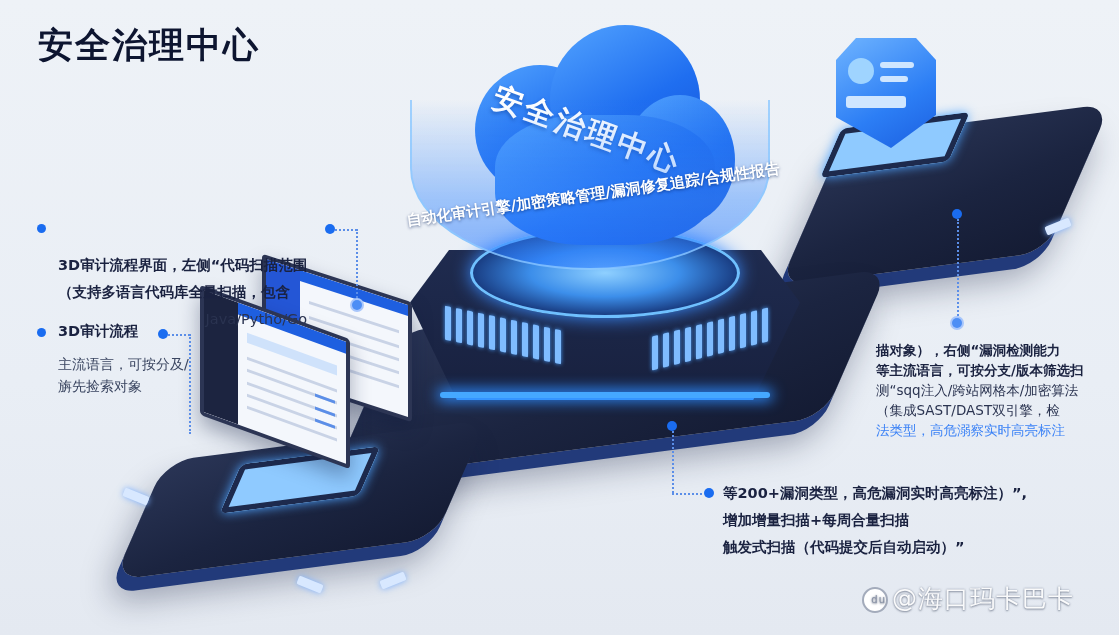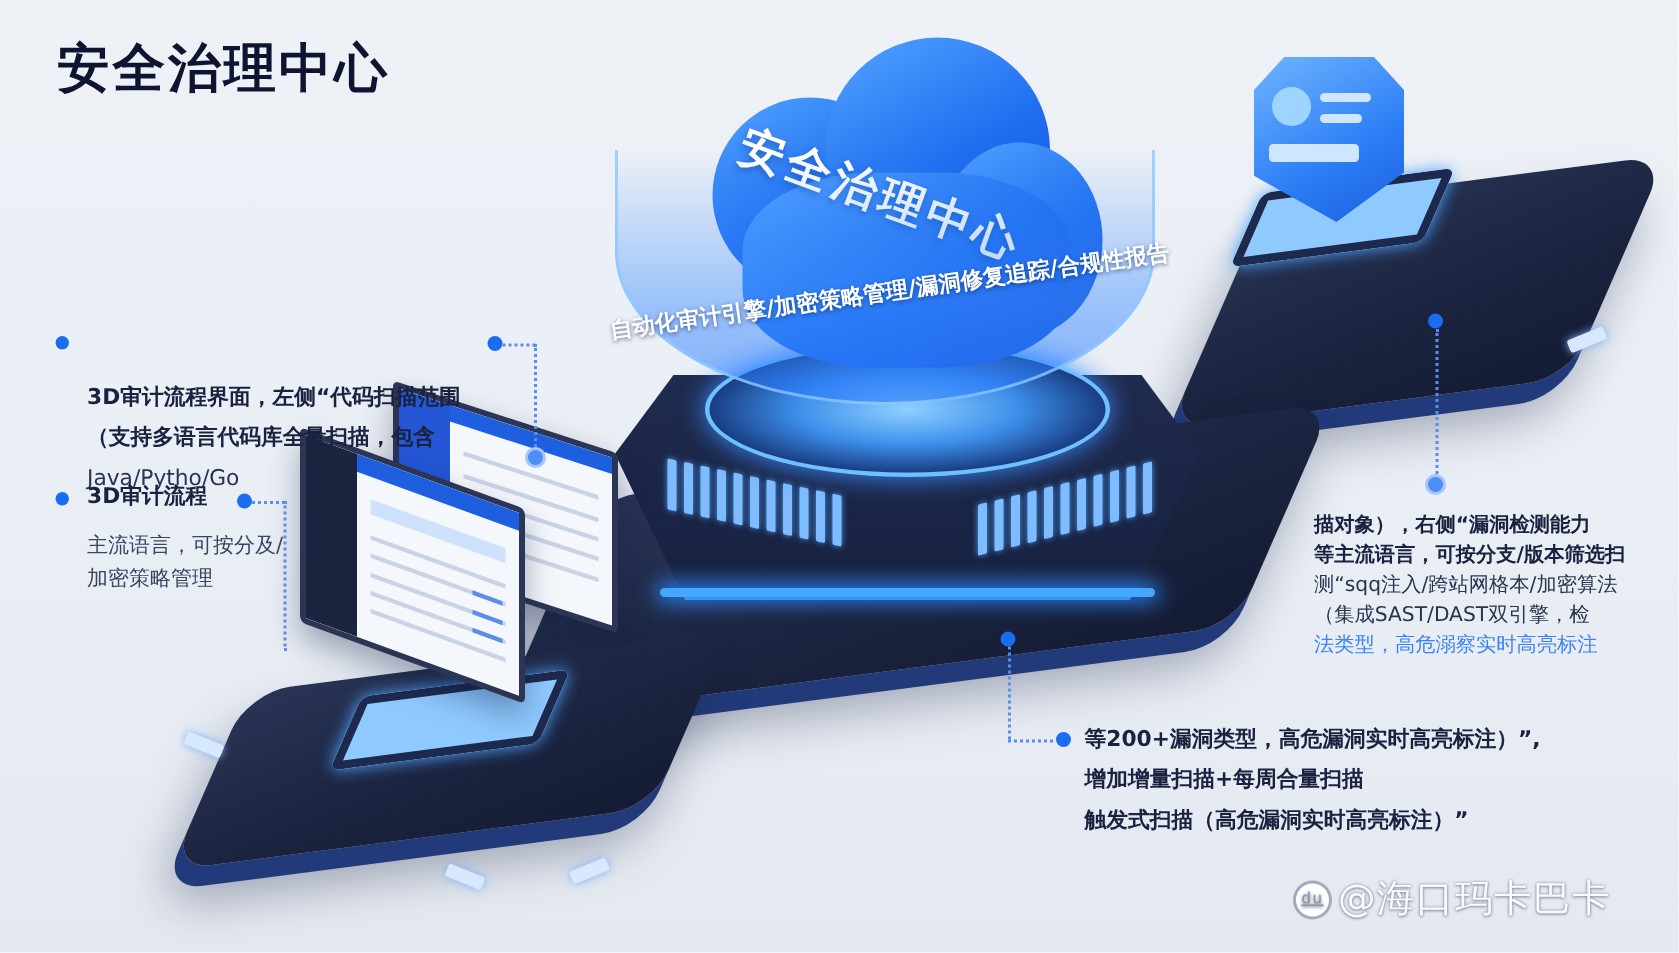--- a/index.html
+++ b/index.html
@@ -122,21 +122,21 @@
 
   .watermark {
     position: absolute; left: 862px; top: 582px;
     font-size: 25px; color: rgba(255,255,255,.95);
     text-shadow: 0 0 2px rgba(120,130,150,.8), 0 1px 2px rgba(80,90,110,.6);
     letter-spacing: 1px;
   }
   .watermark .paw {
     display: inline-block; width: 26px; height: 26px; border-radius: 50%;
     border: 2px solid rgba(140,150,170,.8); background: #fff; vertical-align: middle;
-    margin-right: 4px; font-size: 10px; text-align: center; line-height: 22px; color: #8a93a6; text-decoration: underline;
+    margin-right: 4px; font-size: 10px; text-align: right; line-height: 22px; color: #8a93a6;
   }
 </style>
 </head>
 <body>
 
 <div class="abs page-title">安全治理中心</div>
 
 <div>
 
   <div class="plate" style="left:820px; top:120px; width:250px; height:150px;"></div>
@@ -220,32 +220,32 @@
     <div class="cell-b" style="left:78%; width:14%; top:52%;"></div>
     <div class="cell-b" style="left:78%; width:14%; top:62%;"></div>
     <div class="cell-b" style="left:78%; width:14%; top:72%;"></div>
   </div>
 </div>
 
 <div class="bullet" style="left:37px; top:224px;"></div>
 <div class="abs note" style="left:58px; top:214px;margin-top:38px;">
   <div class="lead">3D审计流程界面，左侧“代码扫描范围</div>
   <div class="lead">（支持多语言代码库全量扫描，包含</div>
-  <div style="color:#2a3350;">Java/Pytho/Go</div>
+  <div style="color:#2a3350;text-align:right;">Java/Pytho/Go</div>
 </div>
 <div class="conn-dot" style="left:325px; top:224px;"></div>
 <div class="dash-h" style="left:335px; top:229px; width:22px;"></div>
 <div class="dash-v" style="left:356px; top:229px; height:72px;"></div>
 <div class="conn-dot ring" style="left:352px; top:300px;"></div>
 
 <div class="bullet" style="left:37px; top:328px;"></div>
 <div class="abs note" style="left:58px; top:318px;">
   <div class="lead">3D审计流程</div>
   <div class="sub" style="margin-top:8px;">主流语言，可按分及/</div>
-  <div class="sub">加密策略管理</div>
+  <div class="sub">旃先捡索对象</div>
 </div>
 <div class="conn-dot" style="left:158px; top:329px;"></div>
 <div class="dash-h" style="left:168px; top:334px; width:22px;"></div>
 <div class="dash-v" style="left:189px; top:334px; height:100px;"></div>
 
 <div class="conn-dot" style="left:952px; top:209px;"></div>
 <div class="dash-v" style="left:957px; top:219px; height:100px;"></div>
 <div class="conn-dot ring" style="left:952px; top:318px;"></div>
 <div class="abs note" style="left:876px; top:340px; font-size:13.5px; line-height:20px;">
   <div class="lead">描对象），右侧“漏洞检测能力</div>
@@ -255,18 +255,18 @@
   <div style="color:#3b82f6;">法类型，高危溺察实时高亮标注</div>
 </div>
 
 <div class="conn-dot" style="left:667px; top:421px;"></div>
 <div class="dash-v" style="left:672px; top:431px; height:62px;"></div>
 <div class="dash-h" style="left:672px; top:493px; width:30px;"></div>
 <div class="conn-dot" style="left:704px; top:488px;"></div>
 <div class="abs note" style="left:723px; top:480px;">
   <div class="lead">等200+漏洞类型，高危漏洞实时高亮标注）”,</div>
   <div class="lead">增加增量扫描+每周合量扫描</div>
-  <div class="lead">触发式扫描（高危漏洞实时高亮标注）”</div>
+  <div class="lead">触发式扫描（代码提交后自动启动）”</div>
 </div>
 
 <div class="watermark">
   <span class="paw">du</span><span>@海口玛卡巴卡</span>
 </div>
 
 </body></html>

